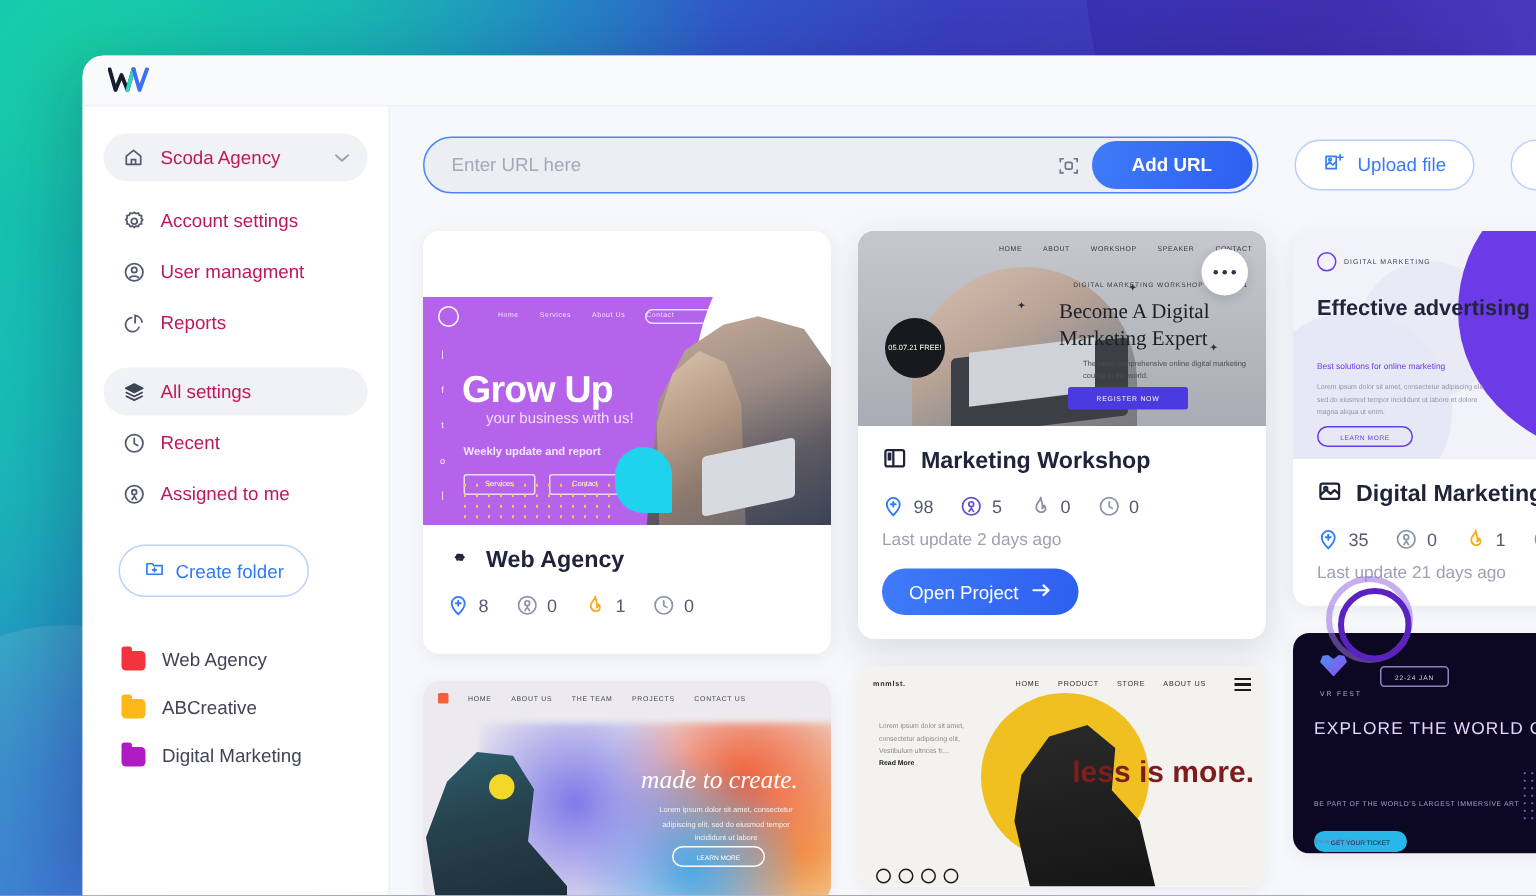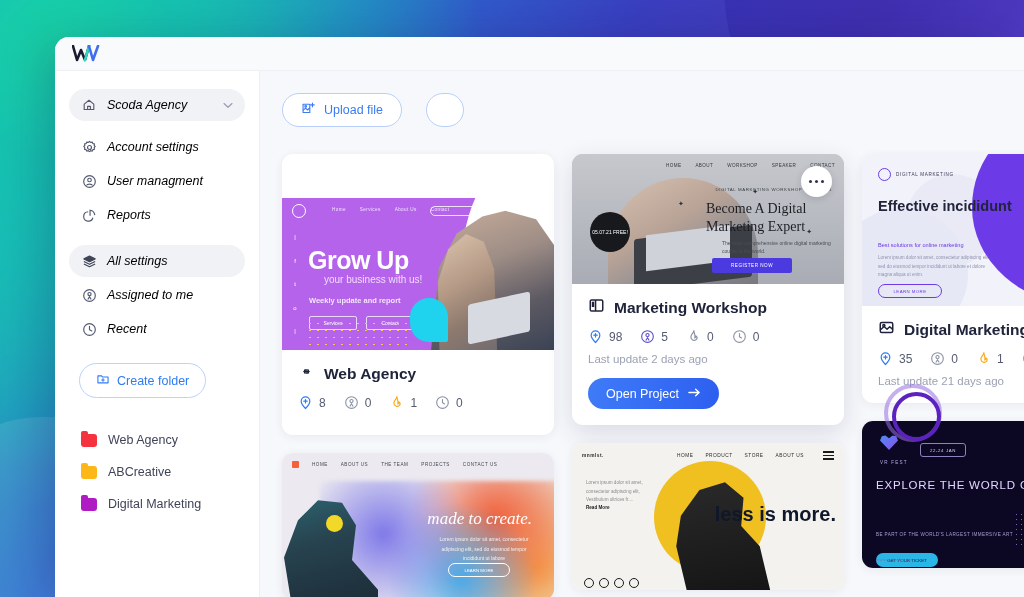--- a/index.html
+++ b/index.html
@@ -58,26 +58,25 @@
     background: #ffffff;
     border-right: 1px solid #eef0f4;
     padding: 18px 14px 0 14px;
   }
   .nav-item {
     display: flex; align-items: center;
     gap: 10px;
     height: 32px;
     padding: 0 12px;
     border-radius: 16px;
-    color: #000000;
+    color: #be185d;
     font-size: 12.5px;
     margin-bottom: 2px;
     cursor: pointer;
     white-space: nowrap;
-    font-style: italic;
   }
   .nav-item.workspace { background: #f1f2f6; margin-bottom: 10px; }
   .nav-item.active { background: #f1f2f6; }
   .nav-item .ico { flex: 0 0 16px; height: 16px; display: flex; align-items: center; justify-content: center; }
   .nav-item .lbl { flex: 1; }
   .nav-item .chev { flex: 0 0 10px; color: #9aa0b4; }
   .nav-gap { height: 12px; }
 
   #create-folder {
     display: inline-flex; align-items: center; gap: 7px;
@@ -288,21 +287,21 @@
   .a4-nav { position: absolute; top: 0; left: 0; right: 0; height: 22px; display: flex; align-items: center; gap: 13px; padding: 0 10px; }
   .a4-nav span { font-size: 4.6px; color: #46474f; letter-spacing: .5px; }
   .a4-logo { width: 7px; height: 7px; background: #f2603c; border-radius: 1px; }
 
   
   .a5 { background: #f3f2ef; }
   .a5-circle { position: absolute; left: 82px; top: 18px; width: 112px; height: 112px; border-radius: 50%; background: #f0bf20; }
   .a5-person { position: absolute; left: 88px; top: 24px; width: 116px; height: 128px;
     background: linear-gradient(170deg,#2d2d2d 0%,#141414 100%);
     clip-path: polygon(24% 100%, 14% 62%, 18% 38%, 34% 18%, 56% 12%, 72% 24%, 70% 46%, 86% 62%, 96% 100%); }
-  .a5-h { position: absolute; right: 8px; top: 62px; font-size: 20px; font-weight: bold; color: #0f172a; line-height: .98; text-align: right; }
+  .a5-h { position: absolute; right: 8px; top: 62px; font-size: 20px; font-weight: bold; color: #7f1d1d; line-height: .98; text-align: right; }
   .a5-p { position: absolute; left: 14px; top: 36px; width: 66px; font-size: 4.6px; color: #8b8b8b; line-height: 1.9; }
   .a5-read { position: absolute; left: 14px; top: 62px; font-size: 4.6px; font-weight: bold; color: #1b1b1b; }
   .a5-nav { position: absolute; top: 0; left: 0; right: 0; height: 24px; display: flex; align-items: center; padding: 0 10px; gap: 12px; }
   .a5-brand { font-size: 8px; font-weight: bold; color: #111; }
   .a5-nav span { font-size: 4.8px; color: #2c2c2c; letter-spacing: .5px; }
   .a5-burger { position: absolute; right: 10px; top: 8px; width: 11px; height: 9px;
     background: repeating-linear-gradient(#1b1b1b 0 1.6px, transparent 1.6px 3.6px); }
   .a5-social { position: absolute; left: 12px; bottom: 2px; display: flex; gap: 5px; }
   .a5-social i { width: 10px; height: 10px; border-radius: 50%; border: 1.1px solid #1b1b1b; display: block; }
 
@@ -396,37 +395,37 @@
             <path d="M8 2.2 L14 5.2 L8 8.2 L2 5.2 Z" fill="#3f4457" stroke="#3f4457"></path>
             <path d="M2 8 L8 11 L14 8"></path>
               <path d="M2 10.6 L8 13.6 L14 10.6"></path>
           </svg>
         </span>
         <span class="lbl">All settings</span>
       </div>
 
       <div class="nav-item">
         <span class="ico">
+          <svg width="15" height="15" viewBox="0 0 16 16" fill="none" stroke="#545a70" stroke-width="1.25" stroke-linecap="round">
+            <circle cx="8" cy="8" r="6.2"></circle>
+              <path d="M8 4.6 V8.2 L10.4 9.6"></path>
+          </svg>
+        </span>
+        <span class="lbl">Recent</span>
+      </div>
+
+      <div class="nav-item">
+        <span class="ico">
           <svg width="15" height="15" viewBox="0 0 16 16" fill="none" stroke="#545a70" stroke-width="1.25">
             <circle cx="8" cy="8" r="6.2"></circle>
               <circle cx="8" cy="6.5" r="1.7"></circle>
               <path d="M6.2 12.2 L8 9.3 L9.8 12.2"></path>
           </svg>
         </span>
         <span class="lbl">Assigned to me</span>
-      </div>
-
-      <div class="nav-item">
-        <span class="ico">
-          <svg width="15" height="15" viewBox="0 0 16 16" fill="none" stroke="#545a70" stroke-width="1.25" stroke-linecap="round">
-            <circle cx="8" cy="8" r="6.2"></circle>
-              <path d="M8 4.6 V8.2 L10.4 9.6"></path>
-          </svg>
-        </span>
-        <span class="lbl">Recent</span>
       </div>
 
 
       <button id="create-folder">
         <span>
           <svg width="14" height="14" viewBox="0 0 16 16" fill="none" stroke="#2f7bf6" stroke-width="1.25" stroke-linejoin="round">
             <path d="M2.2 4.4 H6.4 L7.6 5.8 H13.8 V12.4 H2.2 Z"></path>
               <path d="M8 7.6 V10.6 M6.5 9.1 H9.5" stroke-linecap="round"></path>
           </svg>
         </span>
@@ -445,20 +444,30 @@
         <div class="folder-item">
           <span class="folder-swatch" style="background:#b01cc4"></span>
           <span>Digital Marketing</span>
         </div>
       </div>
     </div>
 
     <div id="main">
 
       <div id="toolbar">
+        <div id="url-group">
+          <input id="url-input" type="text" placeholder="Enter URL here" style="">
+          <button id="scan-btn">
+            <svg width="15" height="15" viewBox="0 0 16 16" fill="none" stroke="#6f7588" stroke-width="1.2" stroke-linecap="round">
+              <path d="M2 5 V3 H4 M12 3 H14 V5 M14 11 V13 H12 M4 13 H2 V11"></path>
+              <rect x="5.6" y="5.6" width="4.8" height="4.8" rx="1.2"></rect>
+            </svg>
+          </button>
+          <button id="add-url-btn">Add URL</button>
+        </div>
 
         <button class="ghost-btn">
           <span>
             <svg width="15" height="15" viewBox="0 0 16 16" fill="none" stroke="#3a7bf5" stroke-width="1.2" stroke-linejoin="round">
               <path d="M2.2 3.4 H9.4 V12.2 H2.2 Z"></path>
                 <path d="M2.2 10 L4.8 7.6 L7 9.6 L9.4 7.2"></path>
               <circle cx="5" cy="5.8" r="0.9"></circle>
                 <path d="M12.2 2.2 V6 M10.3 4.1 H14.1" stroke-linecap="round"></path>
             </svg>
           </span>
@@ -680,21 +689,21 @@
         <div class="col">
           <div class="card">
             <div class="thumb a3">
               <div class="a3-blob3"></div>
               <div class="a3-blob2"></div>
               <div class="a3-blob"></div>
               <div class="a3-logo">
                 <i></i>
                   <span>DIGITAL MARKETING</span>
               </div>
-              <div class="a3-h">Effective incididunt</div>
+              <div class="a3-h">Effective advertising</div>
               <div class="a3-sub">Best solutions for online marketing</div>
               <div class="a3-p">Lorem ipsum dolor sit amet, consectetur adipiscing elit, sed do eiusmod tempor incididunt ut labore et dolore magna aliqua ut enim.</div>
               <div class="a3-btn">LEARN MORE</div>
 
             </div>
             <div class="card-info">
               <div class="card-title">
                 <span>
                   <svg width="17" height="17" viewBox="0 0 18 18" fill="none" stroke="#20243a" stroke-width="1.6" stroke-linejoin="round">
                     <rect x="2.4" y="3.6" width="13.2" height="10.8" rx="1.6"></rect>

